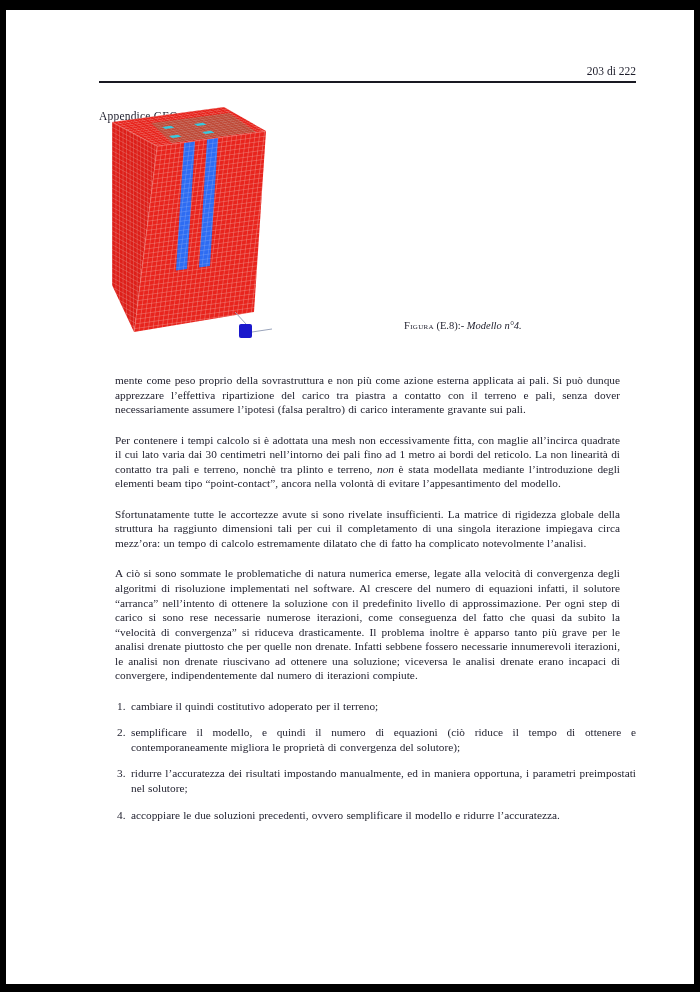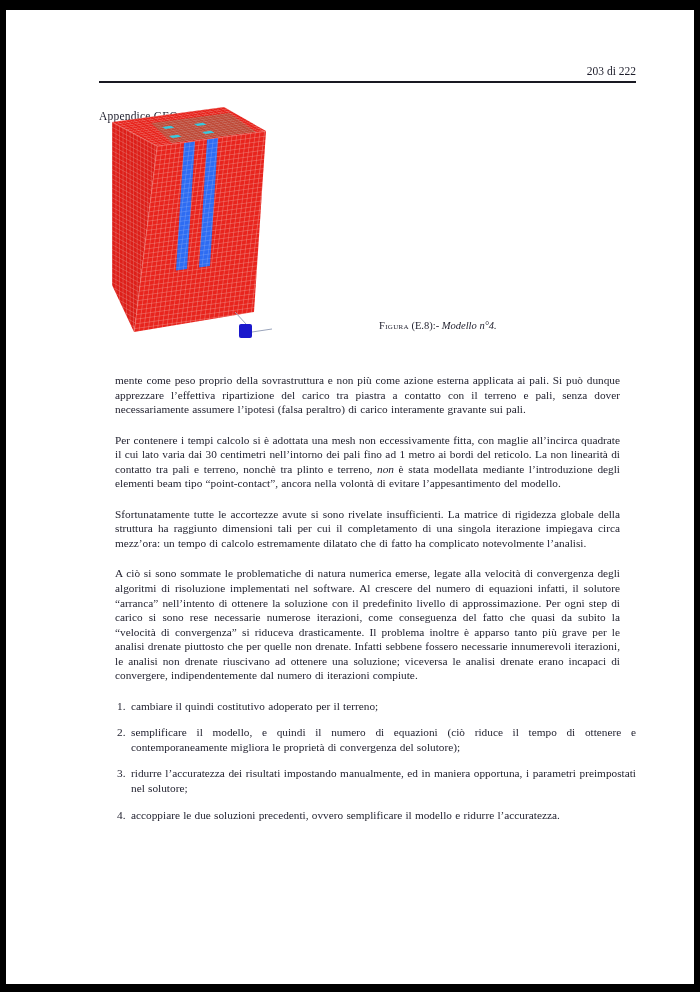--- a/index.html
+++ b/index.html
@@ -54,21 +54,21 @@
     height: 250px;
   }
   .figure-caption {
     position: absolute;
     left: 373px;
     top: 310px;
     font-size: 10.5px;
     color: #1d1d2b;
     white-space: nowrap;
   }
-  .figure-caption .cap-label { font-variant: small-caps; letter-spacing: 0.3px; }
+  .figure-caption .cap-label { font-variant: small-caps; letter-spacing: 0.3px; margin-left: 25px; }
   .figure-caption .cap-title { font-style: italic; }
   
   .body-text {
     position: absolute;
     left: 93px;
     top: 347px;
     width: 537px;
     font-size: 11.3px;
     line-height: 14.55px;
     text-align: justify;

